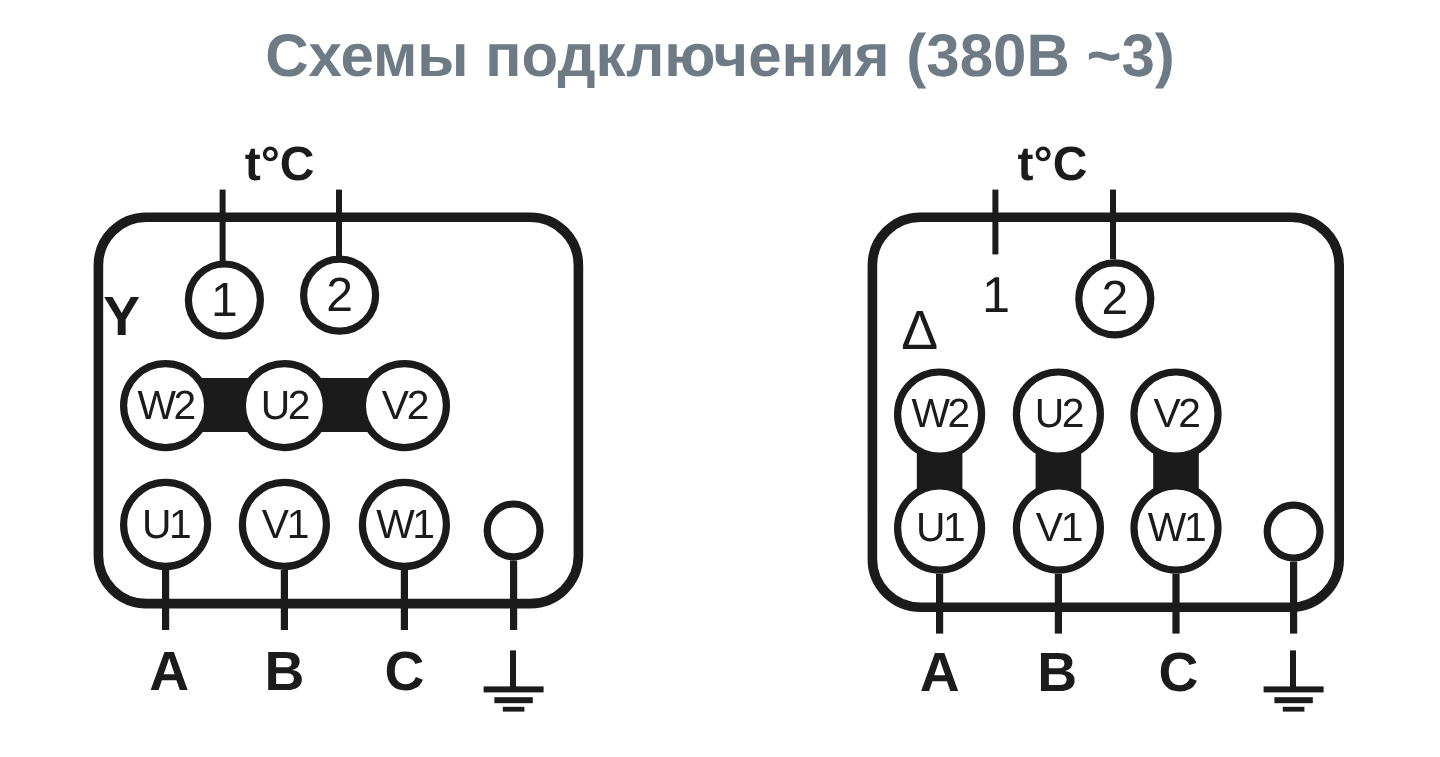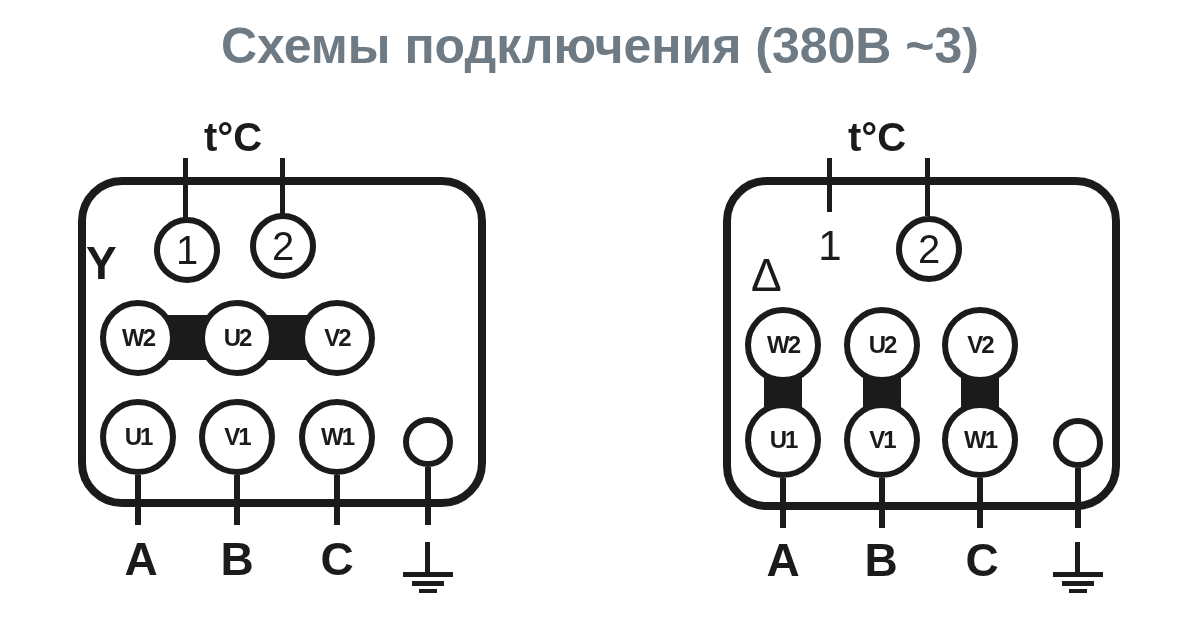--- a/index.html
+++ b/index.html
@@ -54,22 +54,22 @@
     background:var(--line);
     z-index:2;
   }
   .term{
     position:absolute;
     width:76px; height:76px;
     border:6px solid var(--line);
     border-radius:50%;
     background:#fff;
     display:flex; align-items:center; justify-content:center;
-    font-weight:700;
-    font-size:24px;
+    font-weight:400;
+    font-size:34px;
     letter-spacing:-2px;
     z-index:3;
   }
   .term-sm{
     width:66px; height:66px;
     font-weight:400;
     font-size:40px;
     letter-spacing:0;
   }
   .term-gnd{

